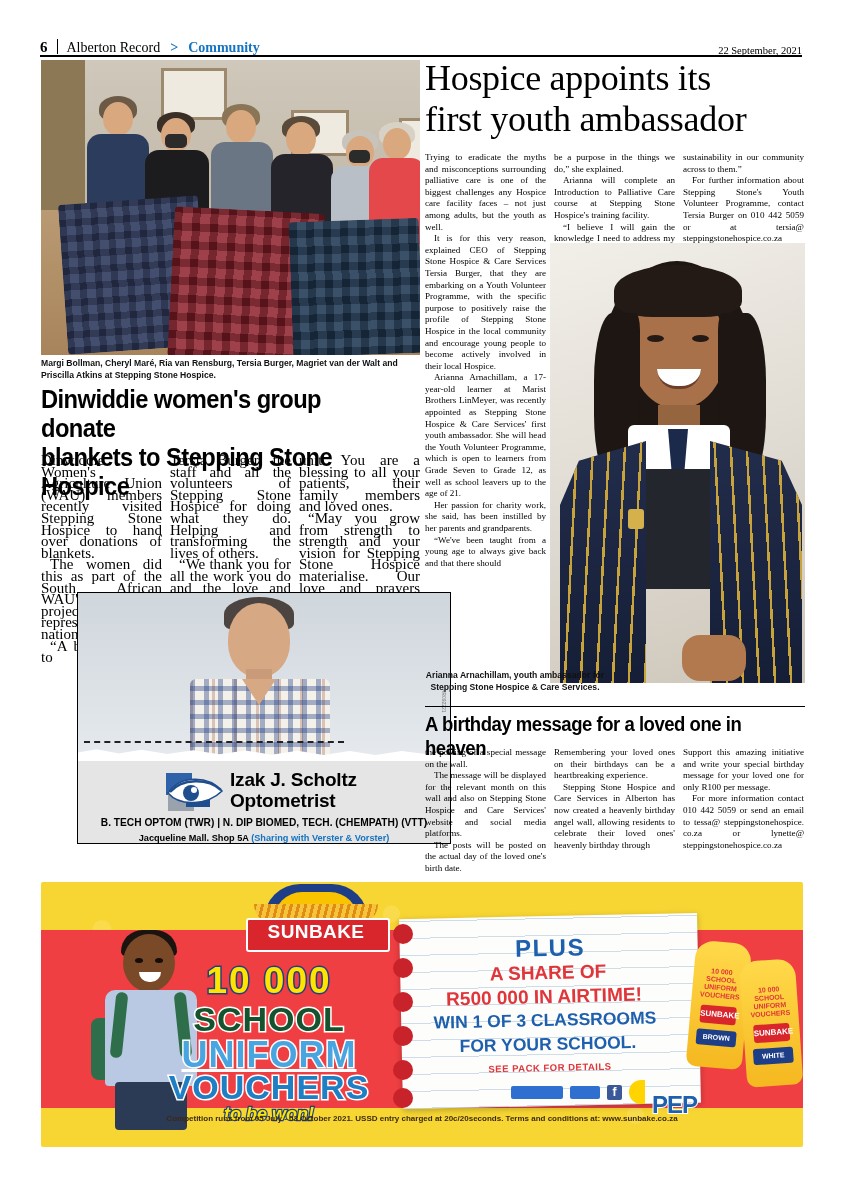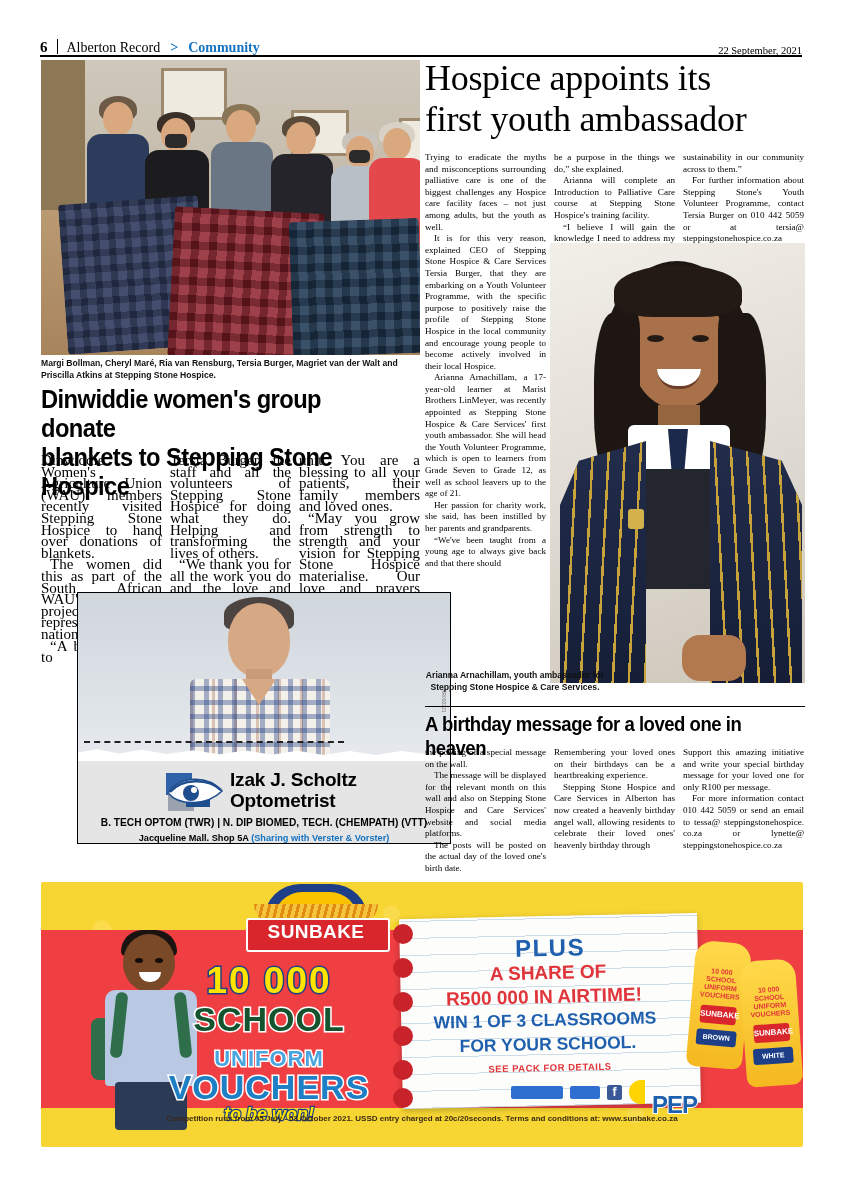--- a/index.html
+++ b/index.html
@@ -142,21 +142,21 @@
   .sun-logo{position:absolute;left:205px;top:2px;width:140px;height:64px;}
   .sun-logo .arc{position:absolute;left:18px;top:0;width:104px;height:36px;border-radius:52px 52px 0 0;background:#1e3f87;overflow:hidden;}
   .sun-logo .arc:after{content:"";position:absolute;left:10px;top:8px;width:84px;height:28px;border-radius:44px 44px 0 0;background:#f9c300;}
   .sun-logo .wheat{position:absolute;left:8px;top:20px;width:124px;height:20px;border-radius:0 0 40px 40px;
      background:repeating-linear-gradient(104deg,#e08b12 0 3px,#f6c33d 3px 7px);}
   .sun-logo .box{position:absolute;left:0;top:34px;width:140px;height:30px;background:#d8262c;border:2px solid #fff;border-radius:3px;}
   .sun-logo .word{position:absolute;left:0;top:37px;width:140px;text-align:center;color:#fff;font-family:"Liberation Sans",sans-serif;font-weight:bold;font-size:19px;letter-spacing:.4px;}
 
   .sun-l1{position:absolute;left:63px;top:78px;width:330px;text-align:center;font-family:"Liberation Sans",sans-serif;font-weight:bold;font-size:37px;letter-spacing:2px;color:#ffe400;-webkit-text-stroke:3px #1e3f87;paint-order:stroke fill;}
   .sun-l2{position:absolute;left:63px;top:118px;width:330px;text-align:center;font-family:"Liberation Sans",sans-serif;font-weight:bold;font-size:34px;letter-spacing:1px;color:#14532d;-webkit-text-stroke:3px #fff;paint-order:stroke fill;}
-  .sun-l3{position:absolute;left:63px;top:164px;width:330px;text-align:center;font-family:"Liberation Sans",sans-serif;font-weight:bold;font-size:22px;letter-spacing:1px;color:#49a5e0;-webkit-text-stroke:3px #fff;paint-order:stroke fill;}
+  .sun-l3{position:absolute;left:63px;top:152px;width:330px;text-align:center;font-family:"Liberation Sans",sans-serif;font-weight:bold;font-size:36px;letter-spacing:1px;color:#49a5e0;-webkit-text-stroke:3px #fff;paint-order:stroke fill;text-decoration:underline;}
   .sun-l4{position:absolute;left:63px;top:186px;width:330px;text-align:center;font-family:"Liberation Sans",sans-serif;font-weight:bold;font-size:34px;letter-spacing:1px;color:#1e7fc4;-webkit-text-stroke:3px #fff;paint-order:stroke fill;}
   .sun-l5{position:absolute;left:63px;top:222px;width:330px;text-align:center;font-family:"Liberation Sans",sans-serif;font-weight:bold;font-style:italic;font-size:18px;color:#ffe400;-webkit-text-stroke:2.4px #1e3f87;paint-order:stroke fill;}
 
   .sun-note{position:absolute;left:360px;top:34px;width:298px;height:190px;background:#fdfdfb;transform:rotate(-1.2deg);
      box-shadow:0 2px 6px rgba(0,0,0,.25);
      background-image:repeating-linear-gradient(0deg, rgba(120,160,200,.35) 0 1px, rgba(0,0,0,0) 1px 17px);}
   .sun-holes{position:absolute;left:352px;top:42px;width:22px;height:178px;}
   .sun-holes i{position:absolute;left:0;width:20px;height:20px;border-radius:50%;background:#c8232a;display:block;}
   .sun-plus{position:absolute;left:400px;top:52px;width:218px;text-align:center;font-family:"Liberation Sans",sans-serif;font-weight:bold;font-size:24px;color:#1e5fae;letter-spacing:1.5px;transform:rotate(-1.2deg);}
   .sun-share{position:absolute;left:392px;top:80px;width:230px;text-align:center;font-family:"Liberation Sans",sans-serif;font-weight:bold;font-size:19px;color:#e0353a;transform:rotate(-1.5deg);}

